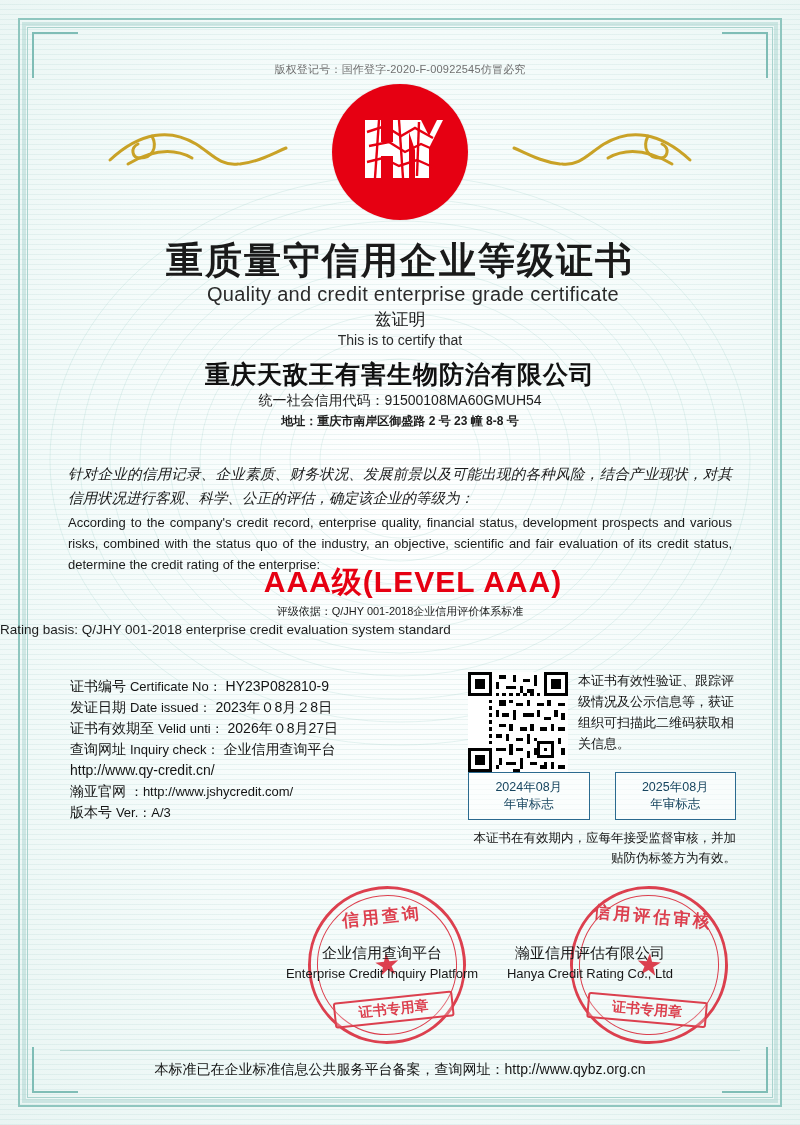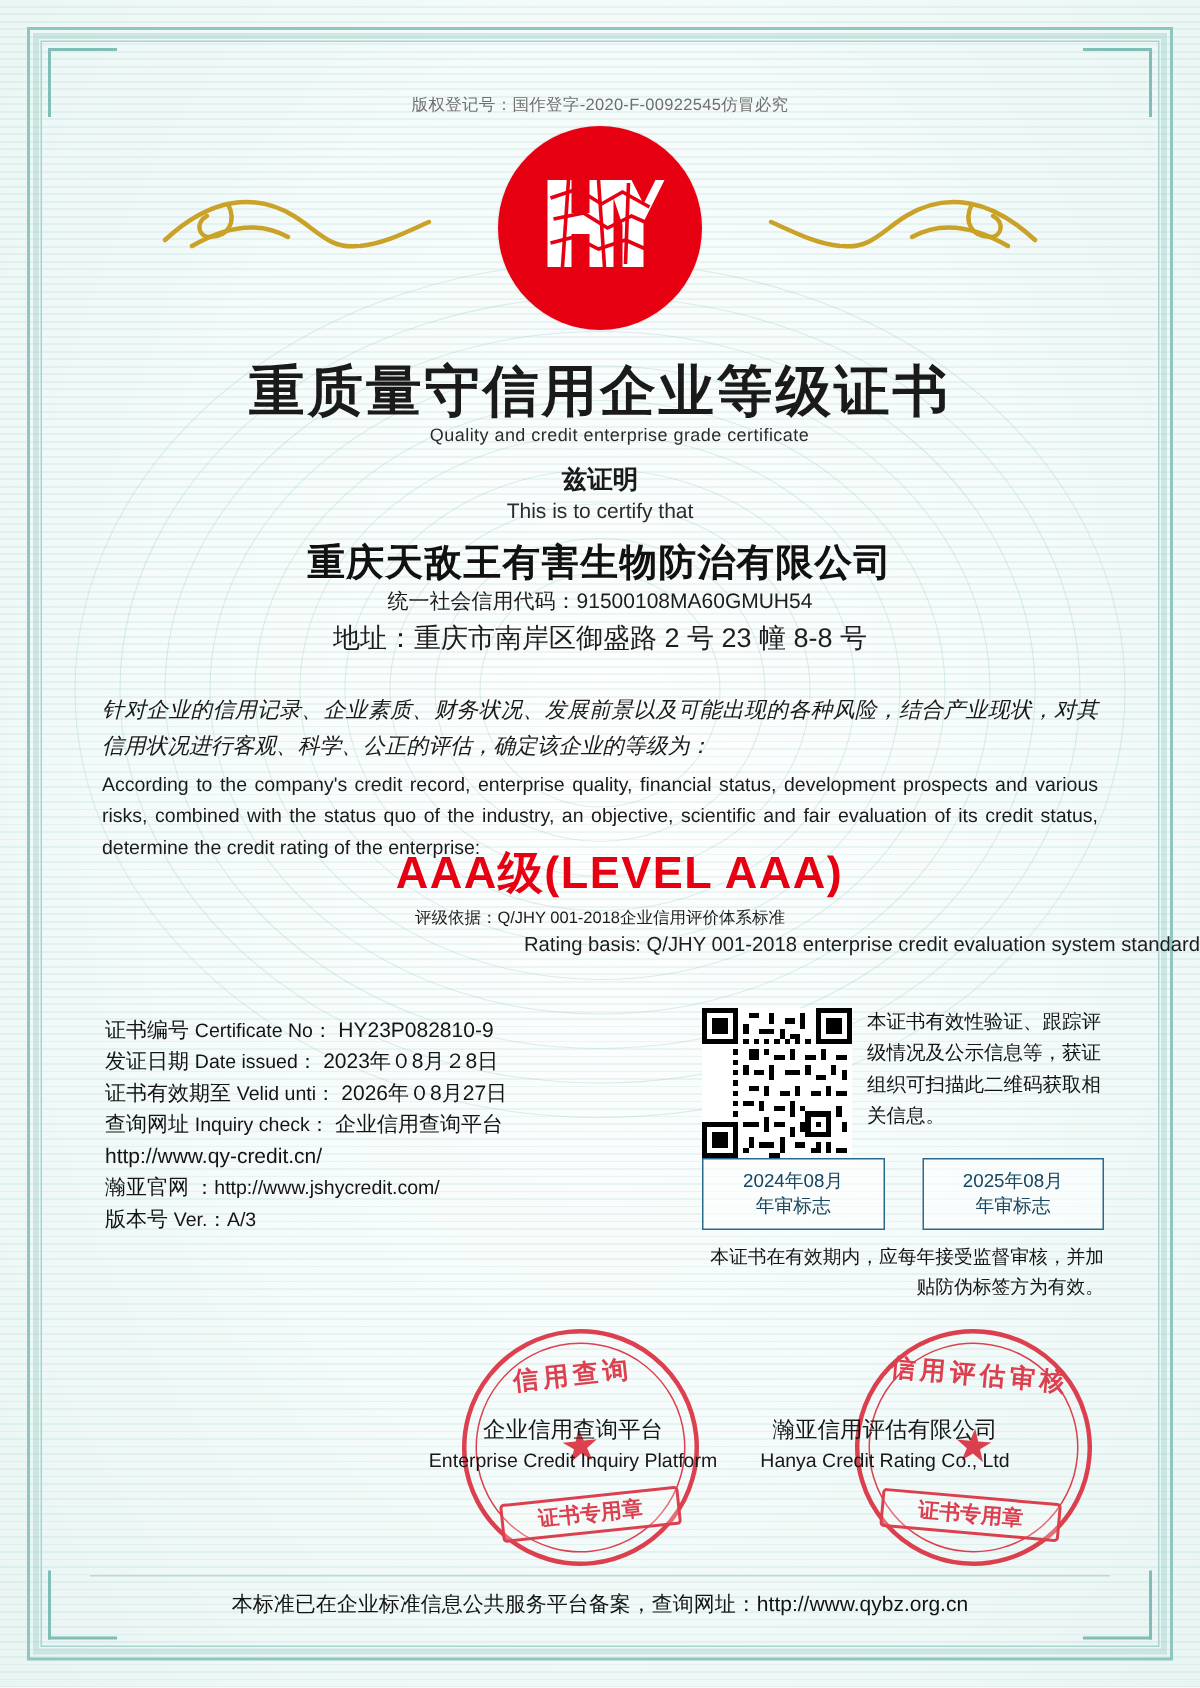--- a/index.html
+++ b/index.html
@@ -117,33 +117,32 @@
     font-size: 37px;
     font-weight: bold;
     color: #1a1a1a;
     letter-spacing: 2px;
   }
   .title-en {
     position: absolute;
     top: 283px;
     left: 0; right: 0;
     text-align: center;
-    font-size: 12px;
+    font-size: 20px;
     color: #2b2b2b;
     letter-spacing: 0.3px;
     padding-left: 26px;
   }
   .certify-cn {
     position: absolute;
     top: 308px;
     left: 0; right: 0;
     text-align: center;
     font-size: 17px;
     color: #1a1a1a;
-    font-weight: bold;
   }
   .certify-en {
     position: absolute;
     top: 332px;
     left: 0; right: 0;
     text-align: center;
     font-size: 14px;
     color: #2b2b2b;
   }
   .company {
@@ -162,22 +161,23 @@
     left: 0; right: 0;
     text-align: center;
     font-size: 14px;
     color: #1d1d1d;
   }
   .address {
     position: absolute;
     top: 413px;
     left: 0; right: 0;
     text-align: center;
-    font-size: 18px;
+    font-size: 12px;
     color: #1d1d1d;
+    font-weight: bold;
   }
 
   
   .body-cn {
     position: absolute;
     top: 462px;
     left: 68px;
     width: 664px;
     font-size: 14.5px;
     line-height: 24px;
@@ -212,24 +212,23 @@
     top: 604px;
     left: 0; right: 0;
     text-align: center;
     font-size: 11px;
     color: #1d1d1d;
   }
   .basis-en {
     position: absolute;
     top: 622px;
     left: 0; right: 0;
-    text-align: right;
+    text-align: left;
     font-size: 13.5px;
     color: #1d1d1d;
-    margin-left: 33px;
   }
 
   
   .details {
     position: absolute;
     top: 676px;
     left: 70px;
     width: 380px;
     font-size: 14px;
     color: #141414;

